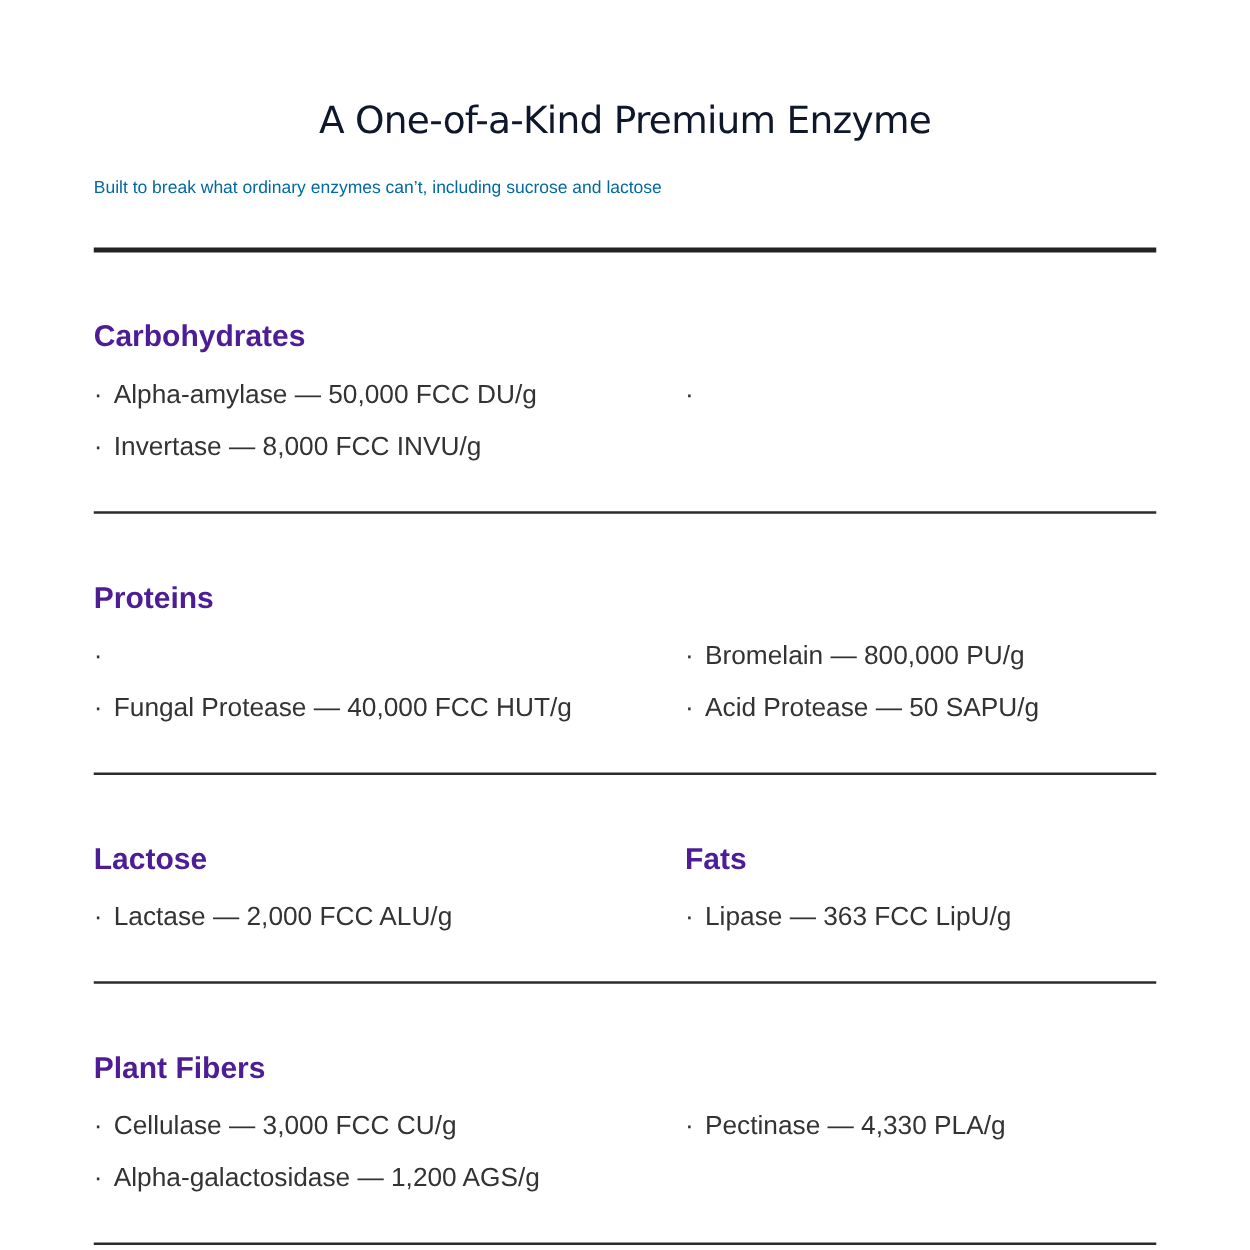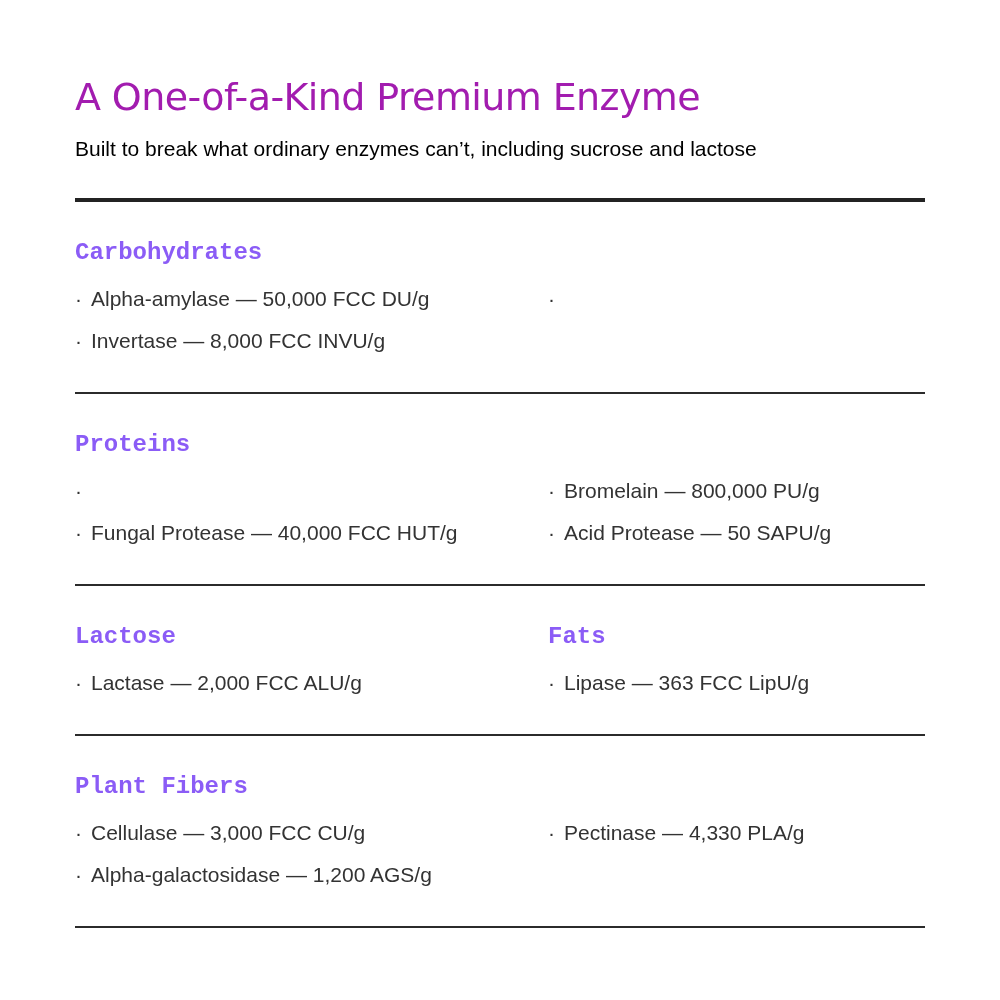--- a/index.html
+++ b/index.html
@@ -8,51 +8,51 @@
     width: 1000px; height: 1000px;
     font-family: "Liberation Sans", sans-serif;
     color: #333333;
     overflow: hidden;
   }
   .page { padding: 70px 75px 0 75px; }
 
   h1.title {
     margin: 0;
     font-family: "DejaVu Sans", "Liberation Sans", sans-serif;
-    font-size: 38px;
+    font-size: 30px;
     line-height: 54px;
     font-weight: 500;
     letter-spacing: -0.6px;
-    color: #a21caf;
+    color: #0f172a;
     white-space: nowrap;
+    text-align: center;
   }
   p.subtitle {
     margin: 12px 0 0 0;
-    font-size: 21px;
+    font-size: 14px;
     line-height: 26px;
     font-weight: 400;
-    color: #000000;
+    color: #0369a1;
   }
   .rule-thick {
     margin-top: 36px;
     height: 4px;
     background: #232323;
   }
 
   section.block {
     padding: 36px 0 38px 0;
     border-bottom: 2px solid #2b2b2b;
   }
   h2.section-heading {
-    margin: 0 0 18px 0;
+    margin: 17px 0 18px 0;
     font-size: 24px;
     line-height: 30px;
     font-weight: 700;
-    color: #8b5cf6;
-    font-family: Liberation Mono, monospace;
+    color: #4c1d95;
   }
   .cols {
     display: grid;
     grid-template-columns: 473px 1fr;
     align-items: start;
   }
   ul.items {
     list-style: none;
     margin: 0; padding: 0;
     display: flex;

